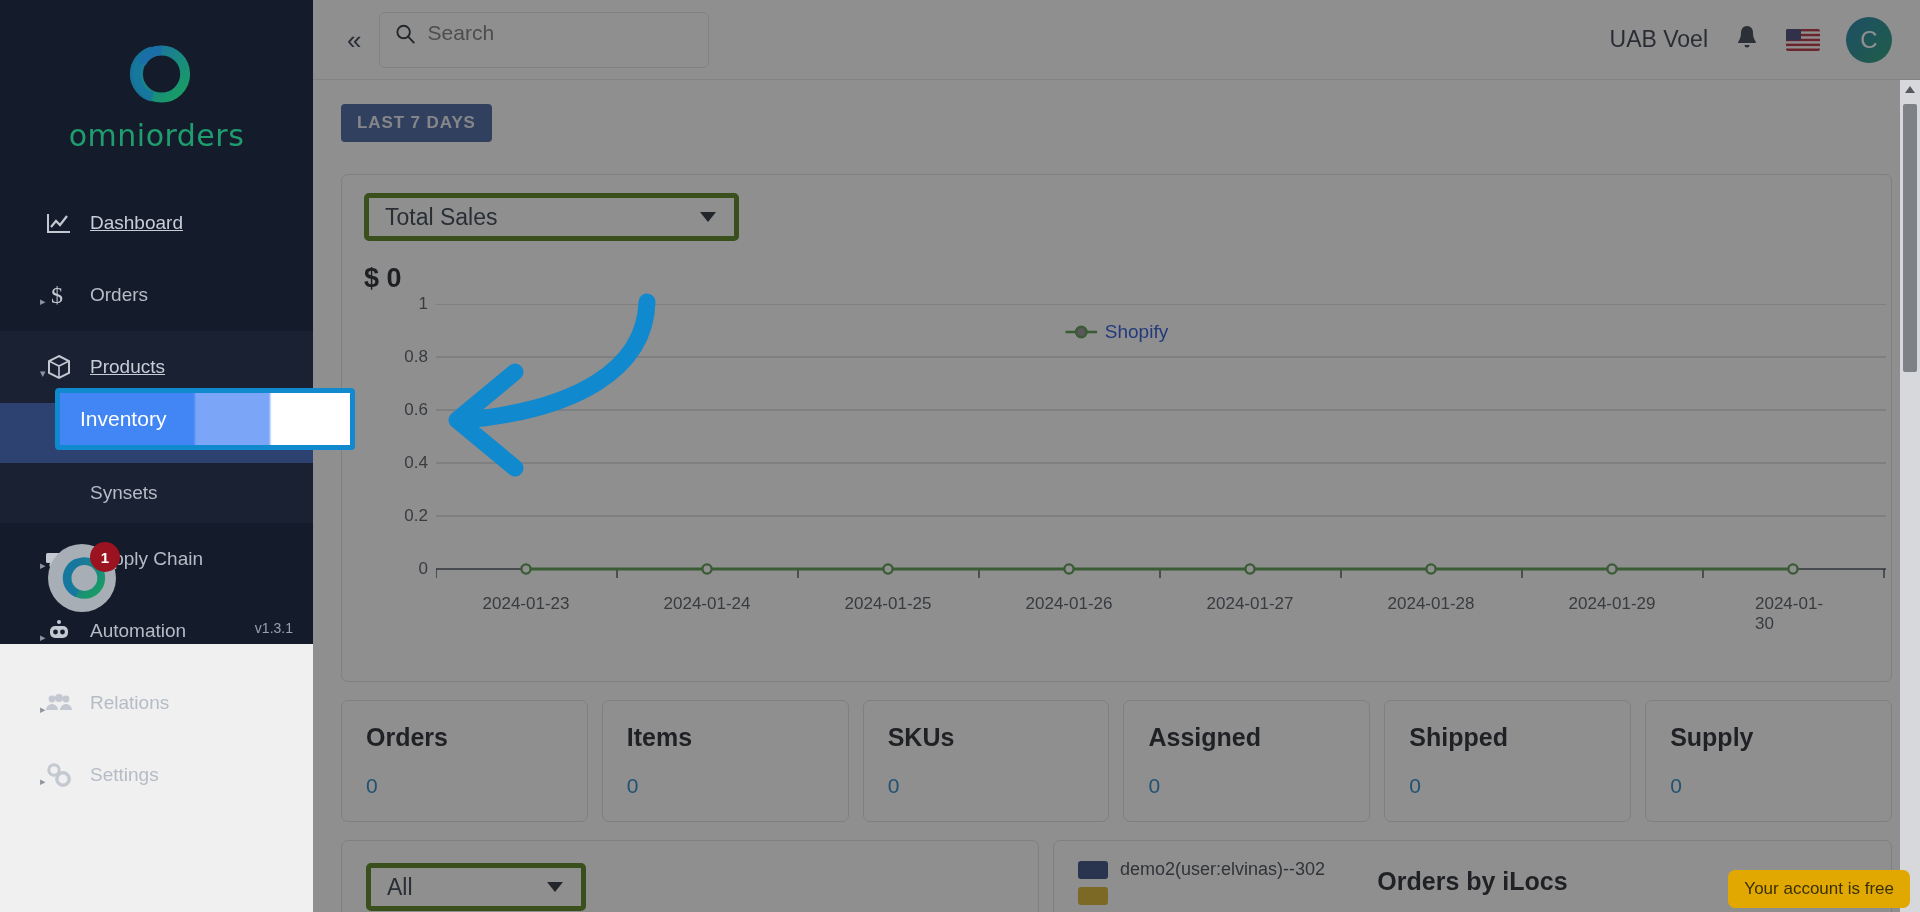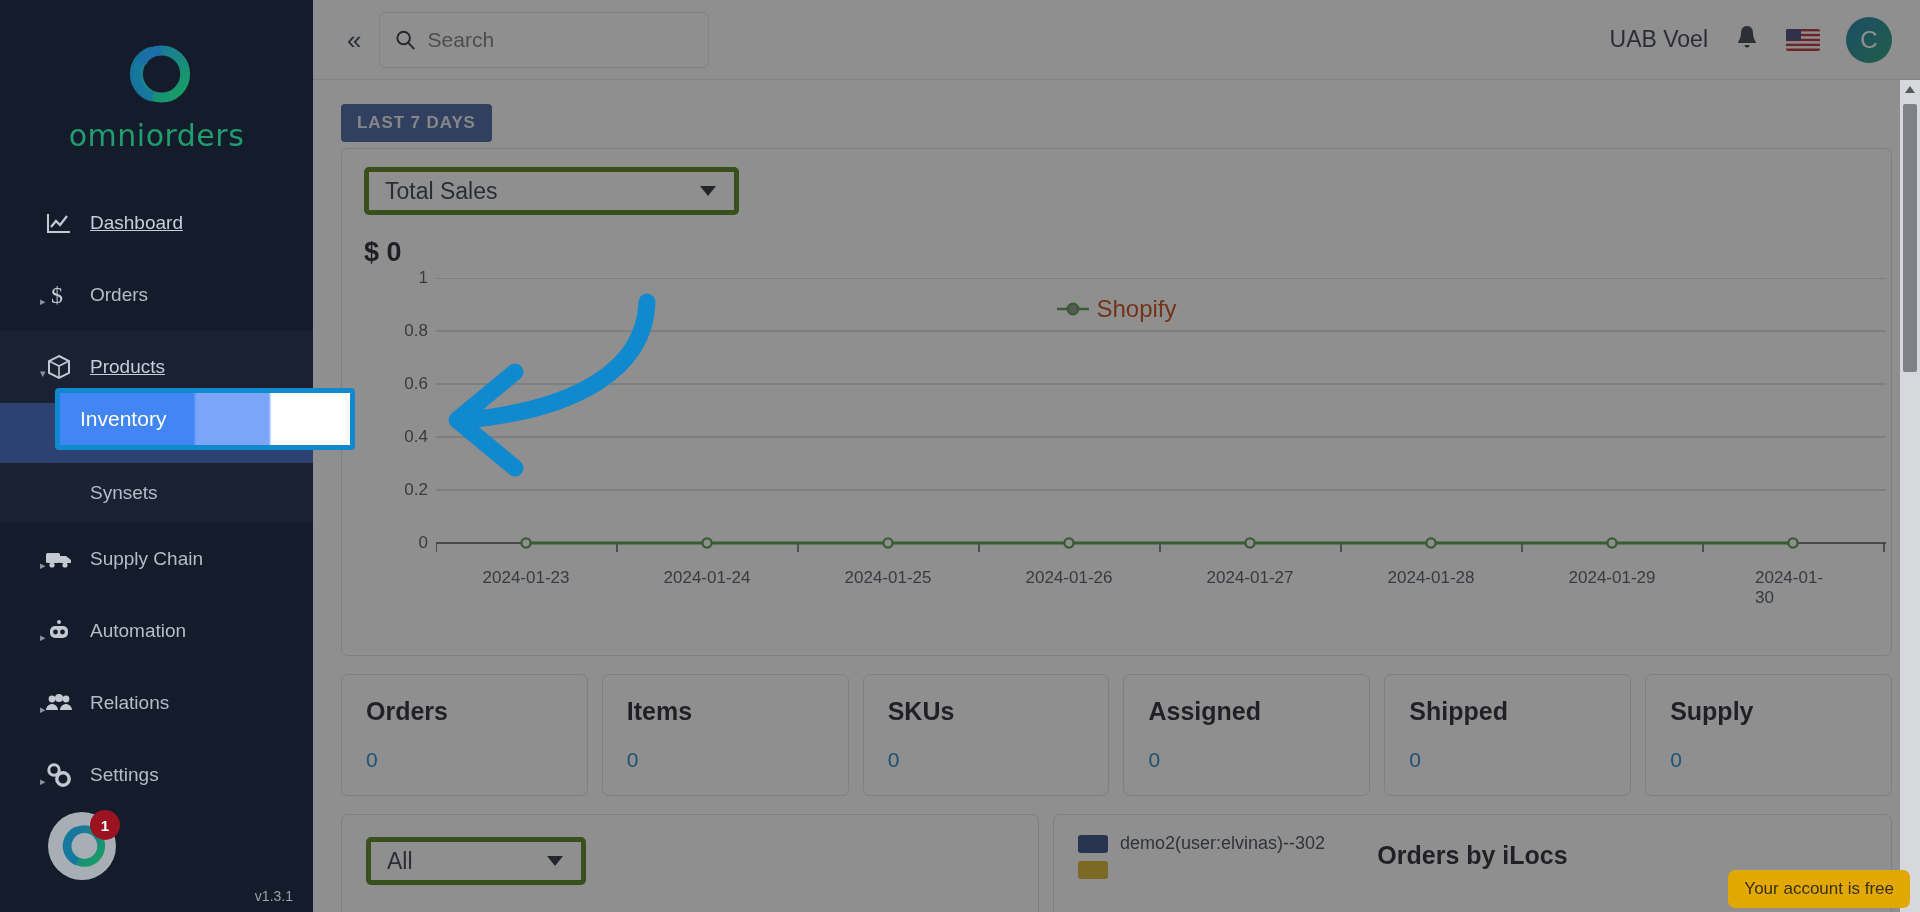--- a/index.html
+++ b/index.html
@@ -7,21 +7,21 @@
     width: 1920px; height: 912px;
     overflow: hidden;
     font-family: "Liberation Sans", sans-serif;
     background: #f0f0f0;
   }
   #app { position: relative; width: 1920px; height: 912px; }
 
   
   .sidebar {
     position: absolute; left: 0; top: 0;
-    width: 313px; height: 912px;
+    width: 313px; height: 644px;
     background: #141c2b;
     z-index: 5;
   }
   .logo-wrap {
     display: flex; flex-direction: column; align-items: center;
     padding-top: 36px;
   }
   .logo-mark { width: 76px; height: 76px; }
   .logo-text {
     margin-top: 6px; font-size: 30px; letter-spacing: .5px;
@@ -93,21 +93,21 @@
     padding: 0 28px 0 24px; background: #fff;
     border-bottom: 1px solid #e3e6ea;
   }
   .collapse-btn {
     font-size: 26px; color: #2a3342; padding: 0 10px; cursor: pointer;
     line-height: 1;
   }
   .search-box {
     margin-left: 8px; width: 330px; height: 56px;
     border: 1px solid #dfe3e8; border-radius: 6px;
-    display: flex; align-items: center; padding: 16px 14px;
+    display: flex; align-items: flex-start; padding: 8px 14px;
   }
   .search-box .mag { width: 26px; height: 26px; margin-right: 10px; }
   .search-box input {
     border: none; outline: none; font-size: 21px;
     color: #6b7280; width: 100%;
     font-family: "Liberation Sans", sans-serif;
     background: transparent;
   }
   .topbar-right {
     margin-left: auto; display: flex; align-items: center; gap: 26px;
@@ -122,21 +122,21 @@
   }
 
   
   .content {
     padding: 24px 28px 0 28px; height: 832px; overflow: hidden;
     background: #fff;
   }
   .pill {
     display: inline-block; background: #3c5a99; color: #e9ecf3;
     font-size: 17px; letter-spacing: .9px; font-weight: 600;
-    padding: 9px 16px; border-radius: 4px; margin-bottom: 6px;
+    padding: 9px 16px; border-radius: 4px; margin-bottom: 32px;
   }
   .card {
     border: 1px solid #d9dde2; border-radius: 7px; background: #fff;
   }
   .chart-card { padding: 18px 22px 12px 22px; height: 508px; position: relative; }
   .select-box {
     width: 375px; height: 48px; border: 5px solid #4d7c0f; border-radius: 5px;
     display: flex; align-items: center; padding: 0 16px;
     font-size: 23px; color: #2a3342; position: relative;
   }
@@ -144,21 +144,21 @@
     position: absolute; right: 18px; top: 50%; transform: translateY(-50%);
     width: 0; height: 0; border-left: 8px solid transparent;
     border-right: 8px solid transparent; border-top: 10px solid #1d242f;
   }
   .metric-total {
     margin-top: 22px; font-size: 27px; font-weight: 700; color: #11161d;
   }
   .legend-top {
     position: absolute; left: 50%; transform: translateX(-50%);
     top: 146px; display: flex; align-items: center; gap: 8px;
-    font-size: 24px; color: #c2410c;
+    font-size: 19px; color: #1d4ed8;
   }
   .legend-marker { display: block; }
 
   .plot { position: relative; margin-top: 10px; height: 330px; }
   .ylab {
     position: absolute; right: 0; transform: translateY(-50%);
     font-size: 17px; color: #4a5059;
   }
   .xlab {
     position: absolute; transform: translateX(-50%);

